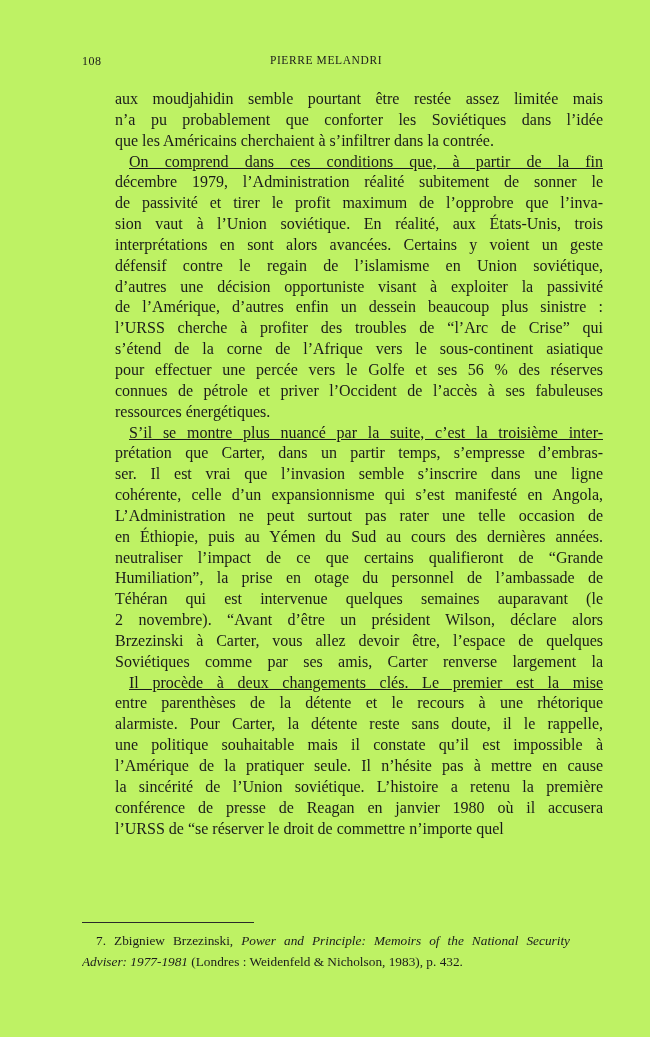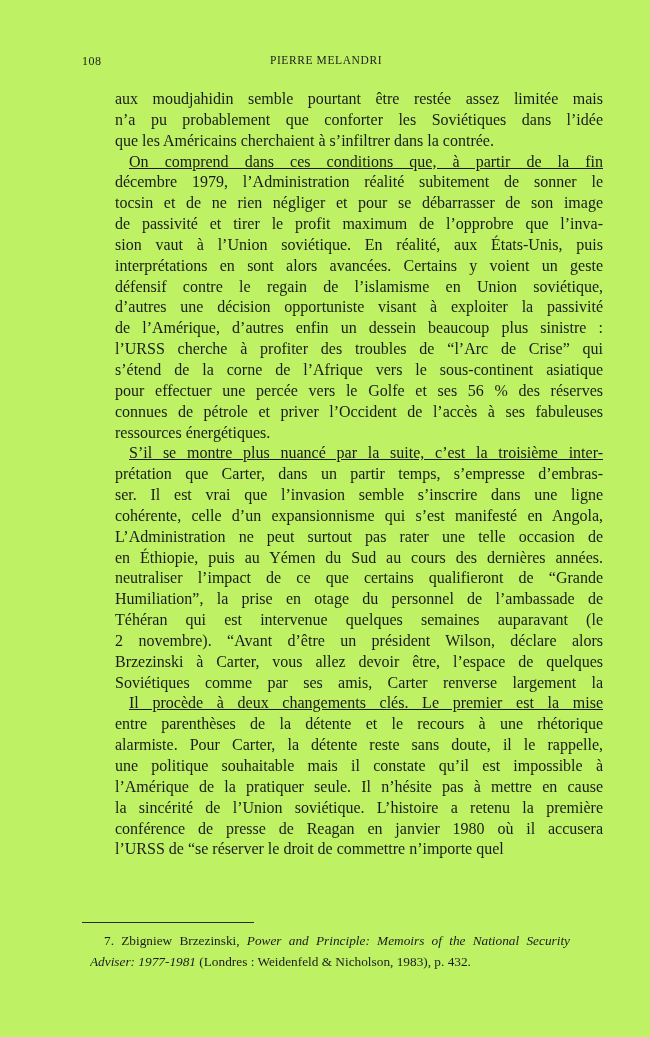--- a/index.html
+++ b/index.html
@@ -71,21 +71,20 @@
     left: 82px;
     width: 488px;
     font-size: 13.3px;
     line-height: 20.6px;
   }
   .fn-line {
     height: 20.6px;
     overflow: hidden;
     text-align: justify;
     text-align-last: justify;
-    margin-left: 8px;
   }
   .fn-line.last {
     text-align-last: left;
   }
   .fn-line.indent {
     text-indent: 14px;
   }
   .italic { font-style: italic; }
 </style>
 </head>
@@ -100,23 +99,22 @@
 
   <div class="body-text" id="body-text">
       <div class="para">
         <div class="line">aux moudjahidin semble pourtant être restée assez limitée mais</div>
         <div class="line">n’a pu probablement que conforter les Soviétiques dans l’idée</div>
         <div class="line last">que les Américains cherchaient à s’infiltrer dans la contrée.</div>
       </div>
       <div class="para">
         <div class="line indent">On comprend dans ces conditions que, à partir de la fin</div>
         <div class="line">décembre 1979, l’Administration réalité subitement de sonner le</div>
-        <div class="line">tocsin et de ne rien négliger et pour se débarrasser de son image</div>
         <div class="line">de passivité et tirer le profit maximum de l’opprobre que l’inva-</div>
-        <div class="line">sion vaut à l’Union soviétique. En réalité, aux États-Unis, puis</div>
+        <div class="line">sion vaut à l’Union soviétique. En réalité, aux États-Unis, trois</div>
         <div class="line">interprétations en sont alors avancées. Certains y voient un geste</div>
         <div class="line">défensif contre le regain de l’islamisme en Union soviétique,</div>
         <div class="line">d’autres une décision opportuniste visant à exploiter la passivité</div>
         <div class="line">de l’Amérique, d’autres enfin un dessein beaucoup plus sinistre :</div>
         <div class="line">l’URSS cherche à profiter des troubles de “l’Arc de Crise” qui</div>
         <div class="line">s’étend de la corne de l’Afrique vers le sous-continent asiatique</div>
         <div class="line">pour effectuer une percée vers le Golfe et ses 56 % des réserves</div>
         <div class="line">connues de pétrole et priver l’Occident de l’accès à ses fabuleuses</div>
         <div class="line last">ressources énergétiques.</div>
       </div>

